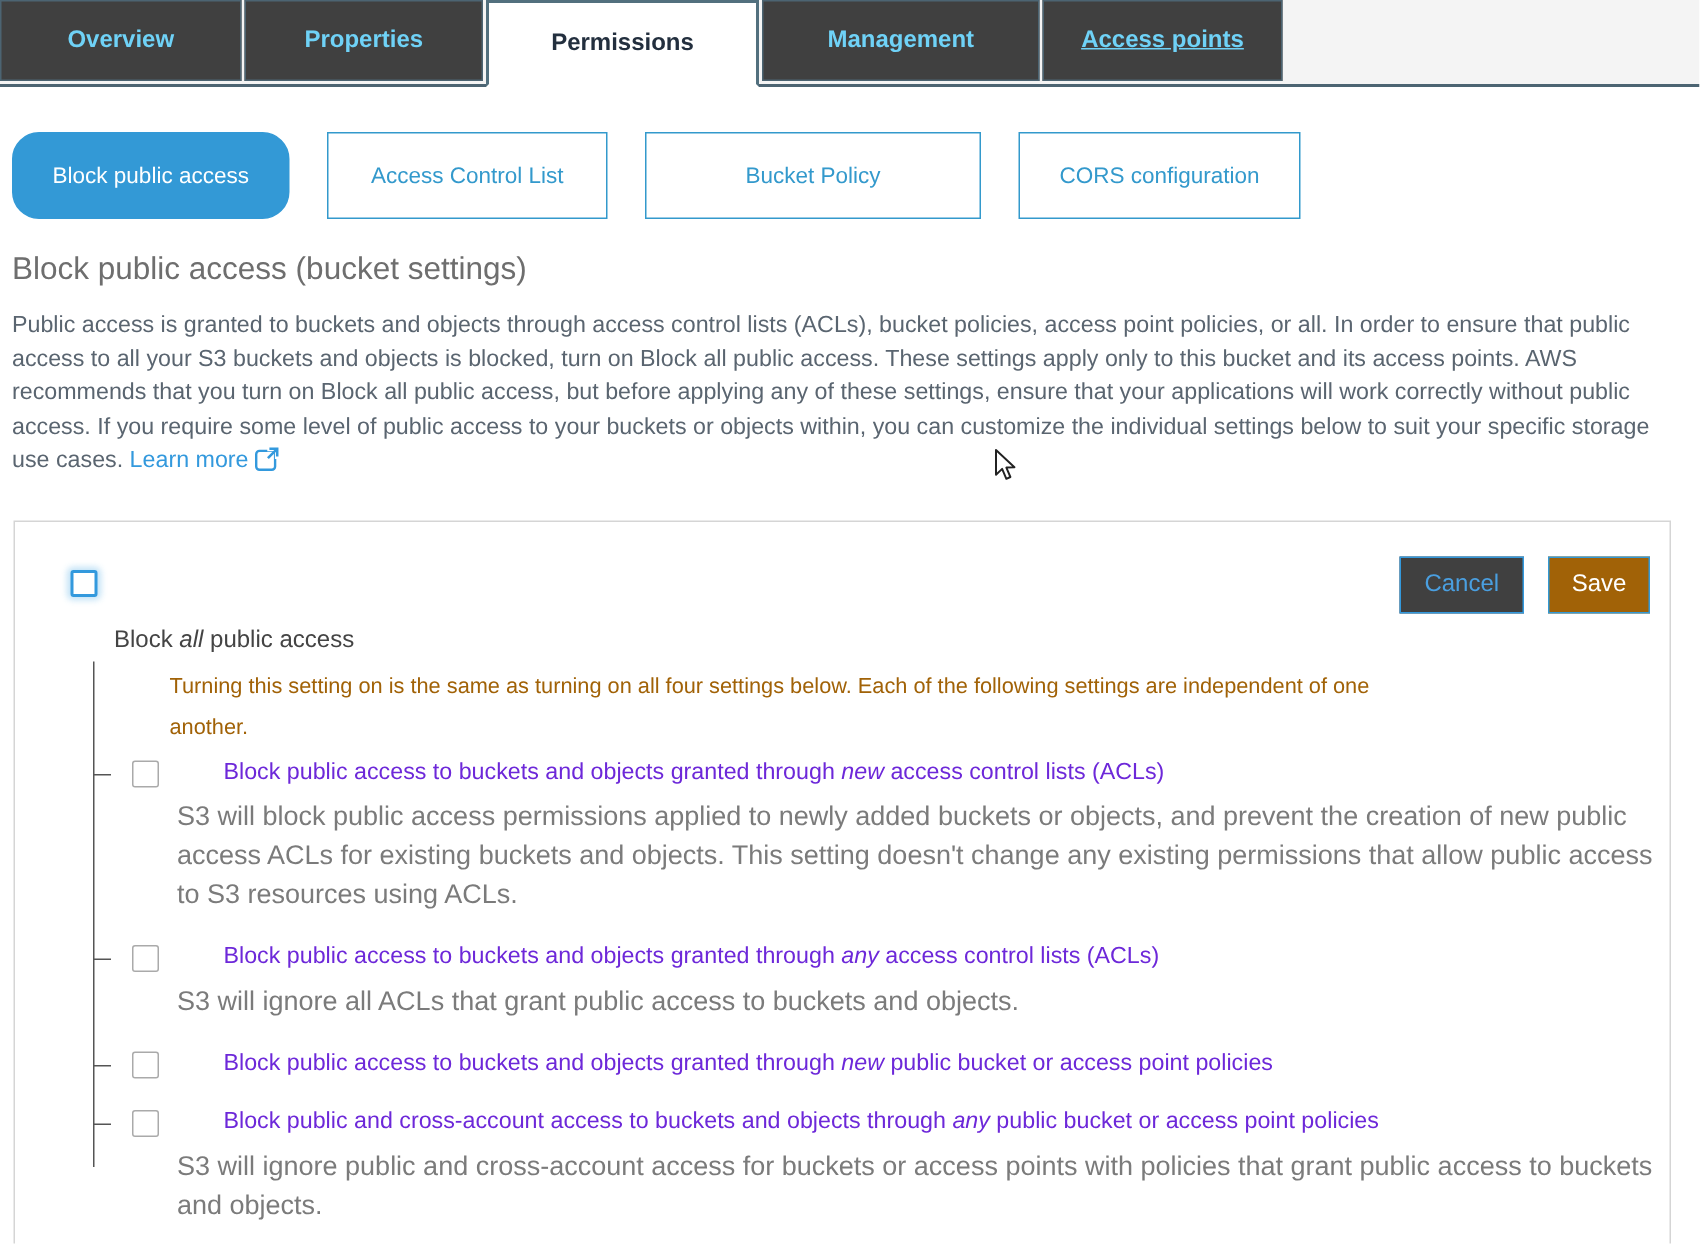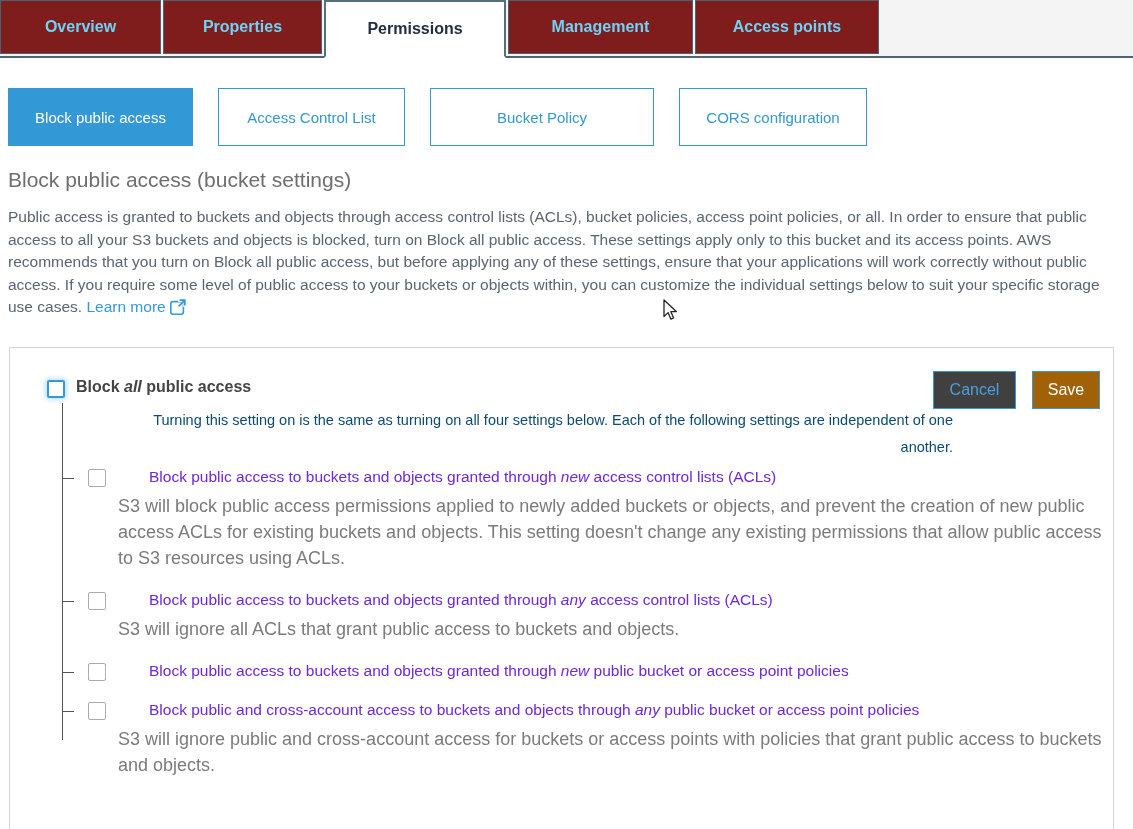--- a/index.html
+++ b/index.html
@@ -33,38 +33,38 @@
   }
   .tabs {
     position: absolute;
     left: 0;
     top: 0;
     display: flex;
     align-items: stretch;
     z-index: 3;
   }
   .tab {
-    background: #7f1d1d;
+    background: #404040;
     color: #6fd2f7;
     font-size: 16px;
     font-weight: bold;
     display: flex;
     align-items: center;
     justify-content: center;
     height: 54px;
     margin-right: 2px;
     box-sizing: border-box;
     border: 1px solid #4c6472;
     cursor: pointer;
     white-space: nowrap;
   }
   .tab.t0 { width: 161px; }
   .tab.t1 { width: 159px; }
   .tab.t3 { width: 185px; }
-  .tab.t4 { width: 184px; }
+  .tab.t4 { width: 160px; text-decoration: underline; }
   .tab.active {
     background: #ffffff;
     color: #232f3e;
     height: 58px;
     width: 182px;
     border: 2px solid #52707e;
     border-bottom: 2px solid #ffffff;
     margin-top: 0;
     z-index: 4;
   }
@@ -86,21 +86,21 @@
     background: #ffffff;
     color: #3399cc;
     cursor: pointer;
     white-space: nowrap;
   }
   .pill.active {
     background: #3399d6;
     border-color: #3399d6;
     color: #ffffff;
   }
-  .pill.p0 { width: 185px; }
+  .pill.p0 { width: 185px; border-radius: 18px; }
   .pill.p1 { width: 187px; }
   .pill.p2 { width: 224px; }
   .pill.p3 { width: 188px; }
 
   
   .page-title {
     margin: 22px 0 0 8px;
     font-size: 21px;
     font-weight: normal;
     color: #6e6e6e;
@@ -156,33 +156,33 @@
     box-shadow: 0 0 4px 2px rgba(120,190,235,0.45);
   }
 
   .row-main {
     display: flex;
     align-items: flex-start;
     gap: 11px;
   }
   .main-label {
     font-size: 16px;
-    font-weight: bold;
+    font-weight: normal;
     color: #444444;
     line-height: 18px;
+    margin-top: 40px;
   }
   .main-label i { font-style: italic; }
 
   .main-desc {
     margin: 9px 0 0 66px;
     font-size: 14.5px;
     line-height: 27px;
-    color: #0c4a6e;
+    color: #a16207;
     max-width: 840px;
-    text-align: right;
   }
 
   .actions {
     position: absolute;
     right: 13px;
     top: 23px;
     display: flex;
     gap: 16px;
   }
   .btn {

